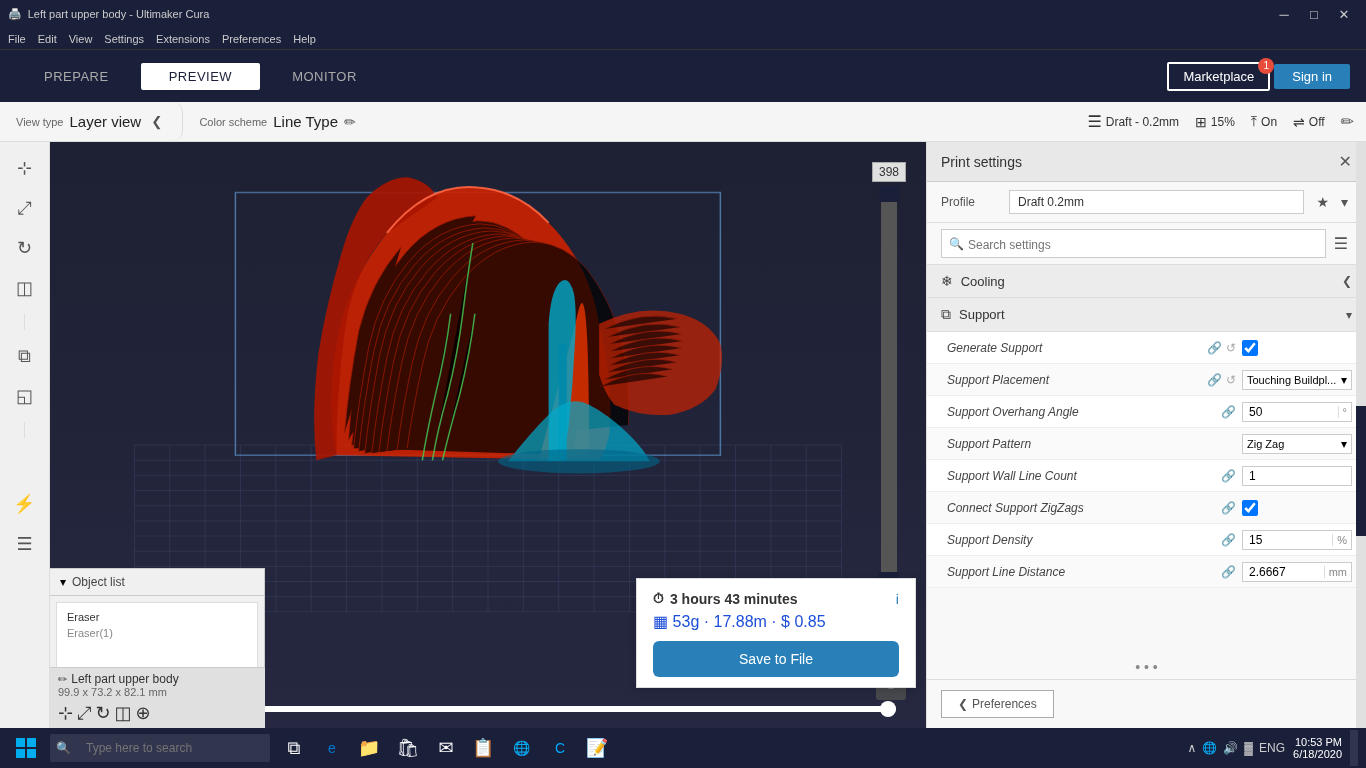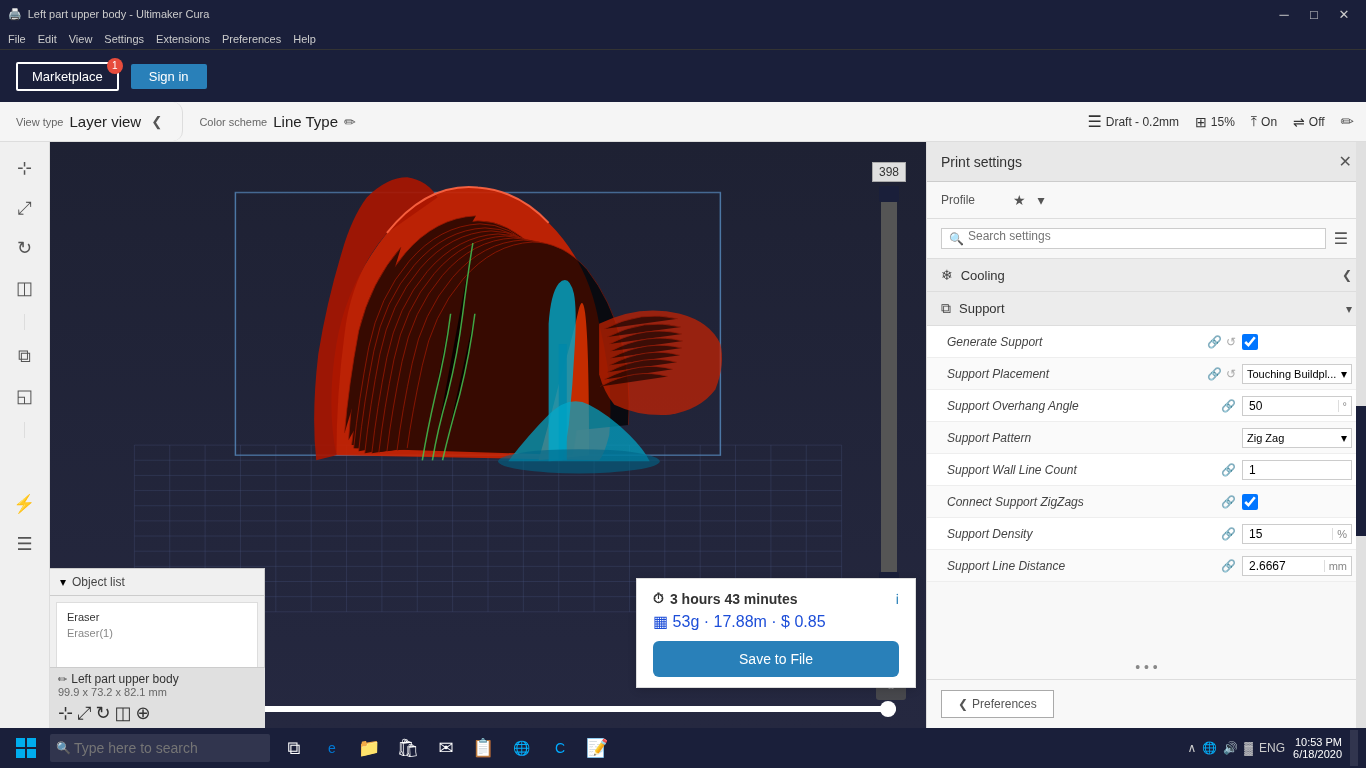--- a/index.html
+++ b/index.html
@@ -48,21 +48,21 @@
       border: none;
       background: transparent;
       color: #aaa;
       font-size: 13px;
       cursor: pointer;
       border-radius: 2px;
       letter-spacing: 0.5px;
       font-weight: 500;
     }
     .nav-btn.active { background: #fff; color: #1a1f3a; }
-    .nav-right { display: flex; gap: 12px; align-items: center; }
+    .nav-right { display: flex; gap: 4px; align-items: center; }
     .marketplace-btn {
       border: 2px solid #fff;
       background: transparent;
       color: #fff;
       padding: 5px 14px;
       font-size: 13px;
       cursor: pointer;
       border-radius: 2px;
       position: relative;
     }
@@ -291,21 +291,21 @@
     
     .search-row {
       padding: 6px 14px;
       display: flex;
       align-items: center;
       gap: 4px;
       border-bottom: 1px solid #ddd;
     }
     .search-icon-wrap { position: relative; flex: 1; display: flex; align-items: center; }
     .search-icon-wrap .search-icon { position: absolute; left: 8px; color: #aaa; font-size: 12px; }
-    .search-input { width: 100%; border: 1px solid #ccc; padding: 0 8px 5px 26px; font-size: 12px; color: #999; background: #fff; }
+    .search-input { width: 100%; border: 1px solid #ccc; padding: 8px 8px 5px 26px; font-size: 12px; color: #999; background: #fff; }
     .search-menu-btn { background: none; border: none; cursor: pointer; color: #555; font-size: 16px; padding: 4px; }
 
     
     .settings-content {
       flex: 1;
       overflow-y: auto;
       overflow-x: hidden;
     }
     .settings-content::-webkit-scrollbar { width: 8px; }
     .settings-content::-webkit-scrollbar-track { background: #f0f0f0; }
@@ -509,22 +509,22 @@
       background: none;
       border: none;
       cursor: pointer;
       display: flex; align-items: center; justify-content: center;
     }
     .taskbar-search {
       background: rgba(255,255,255,0.1);
       border: none;
       border-radius: 2px;
       color: #ccc;
-      padding: 4px 12px 4px 24px;
-      font-size: 14px;
+      padding: 4px 12px 4px 36px;
+      font-size: 12px;
       width: 220px;
       height: 28px;
     }
     .taskbar-search-wrap { position: relative; display: flex; align-items: center; }
     .taskbar-search-icon { position: absolute; left: 6px; color: #aaa; font-size: 12px; }
     .taskbar-icons { display: flex; gap: 2px; }
     .taskbar-app-btn {
       width: 36px; height: 36px;
       background: none;
       border: none;
@@ -556,20 +556,25 @@
   <span>File</span>
   <span>Edit</span>
   <span>View</span>
   <span>Settings</span>
   <span>Extensions</span>
   <span>Preferences</span>
   <span>Help</span>
 </div>
 
 <div id="topnav">
+  <div class="nav-center">
+    <button class="nav-btn">PREPARE</button>
+    <button class="nav-btn active">PREVIEW</button>
+    <button class="nav-btn">MONITOR</button>
+  </div>
   <div class="nav-right">
     <button class="marketplace-btn">
       <span>Marketplace</span>
       <span class="marketplace-badge">1</span>
     </button>
     <button class="signin-btn">Sign in</button>
   </div>
 </div>
 
 <div id="toolbar-row">
@@ -792,20 +797,23 @@
 
   <div id="settings-panel" style="position:relative;">
 
     <div class="settings-header">
       <span class="settings-title">Print settings</span>
       <button class="close-settings-btn">✕</button>
     </div>
 
     <div class="profile-row">
       <span class="profile-label">Profile</span>
+      <div class="profile-select">
+        <span>Draft  0.2mm</span>
+      </div>
       <div class="profile-actions">
         <button class="profile-action-btn">★</button>
         <button class="profile-action-btn">▾</button>
       </div>
     </div>
 
     <div class="search-row">
       <div class="search-icon-wrap">
         <span class="search-icon">🔍</span>
         <input class="search-input" type="text" placeholder="Search settings" style="">

